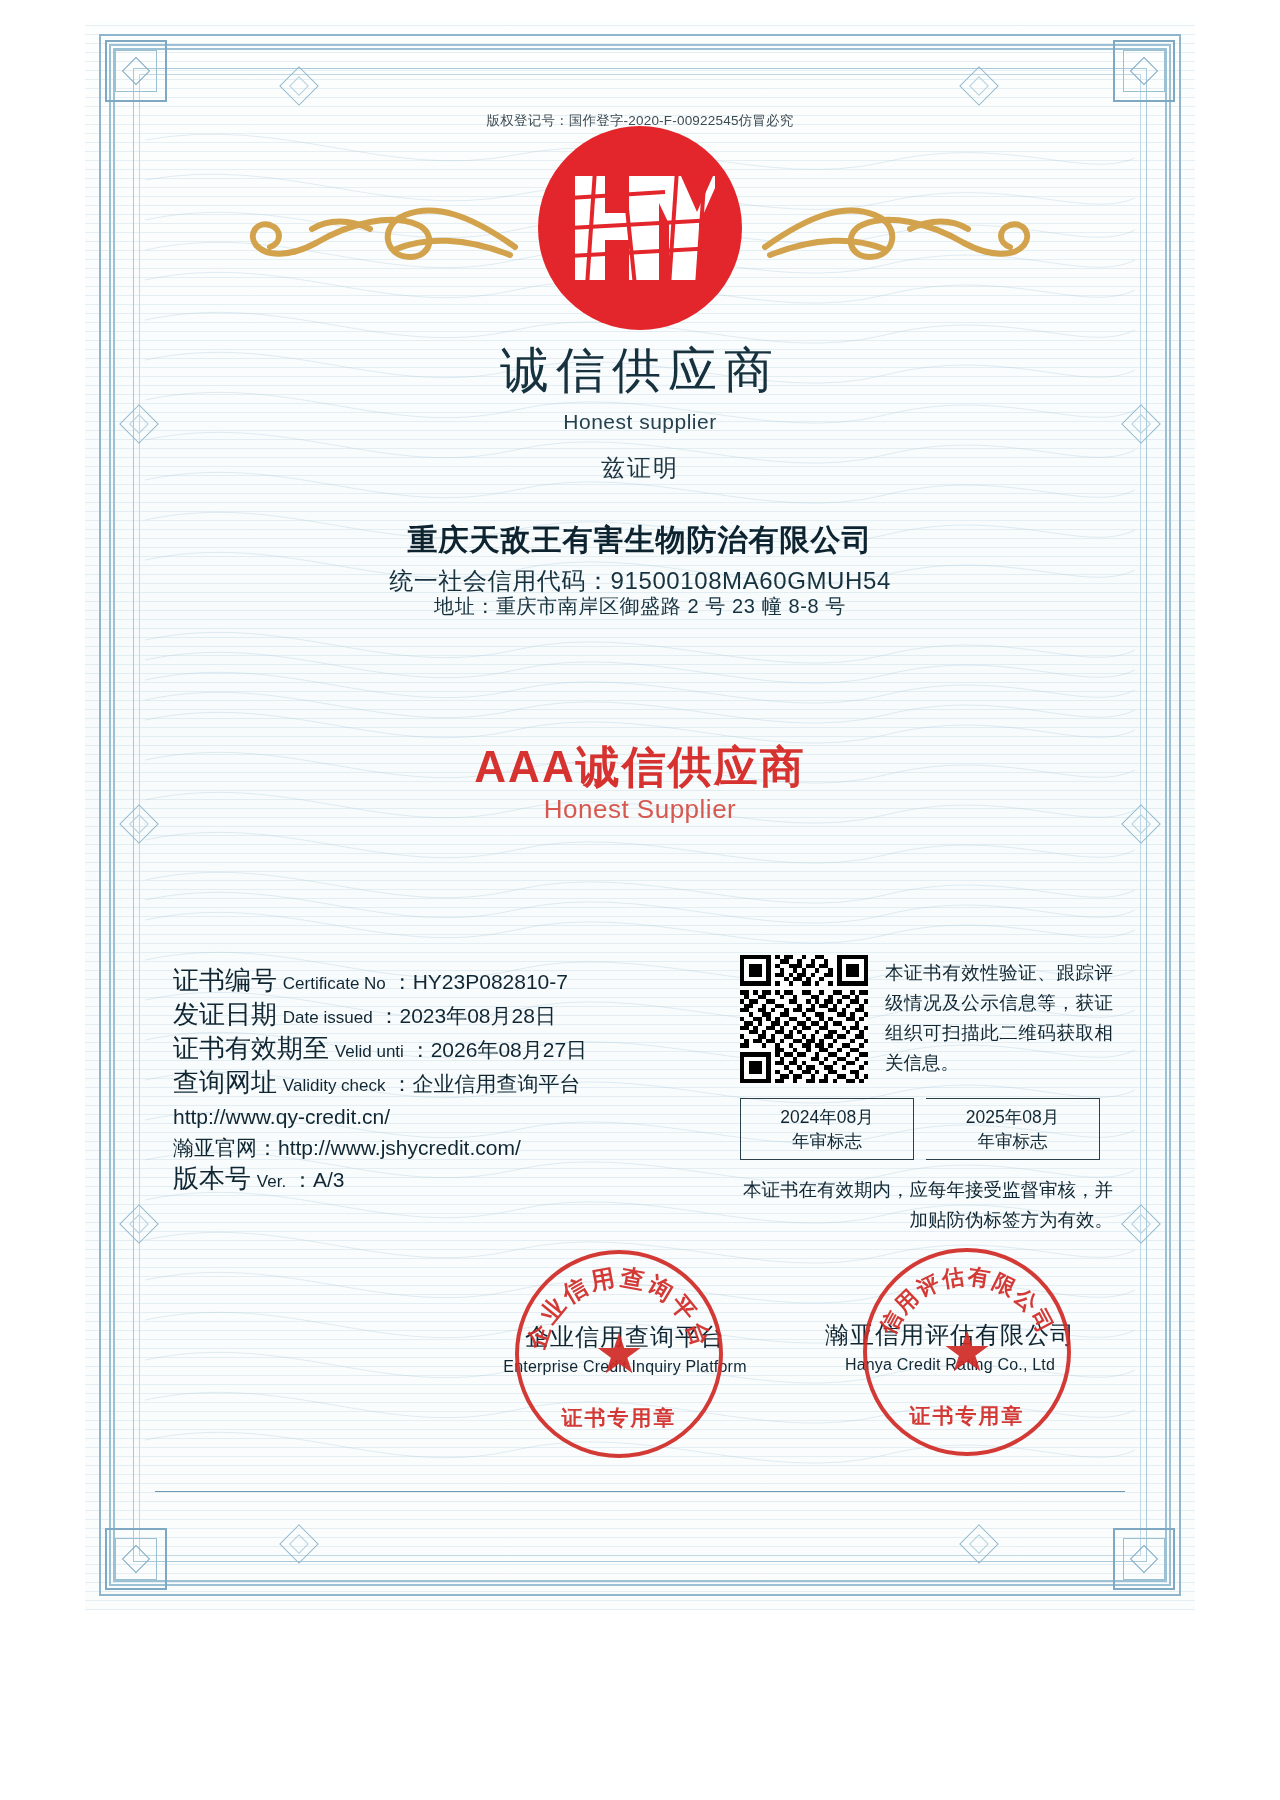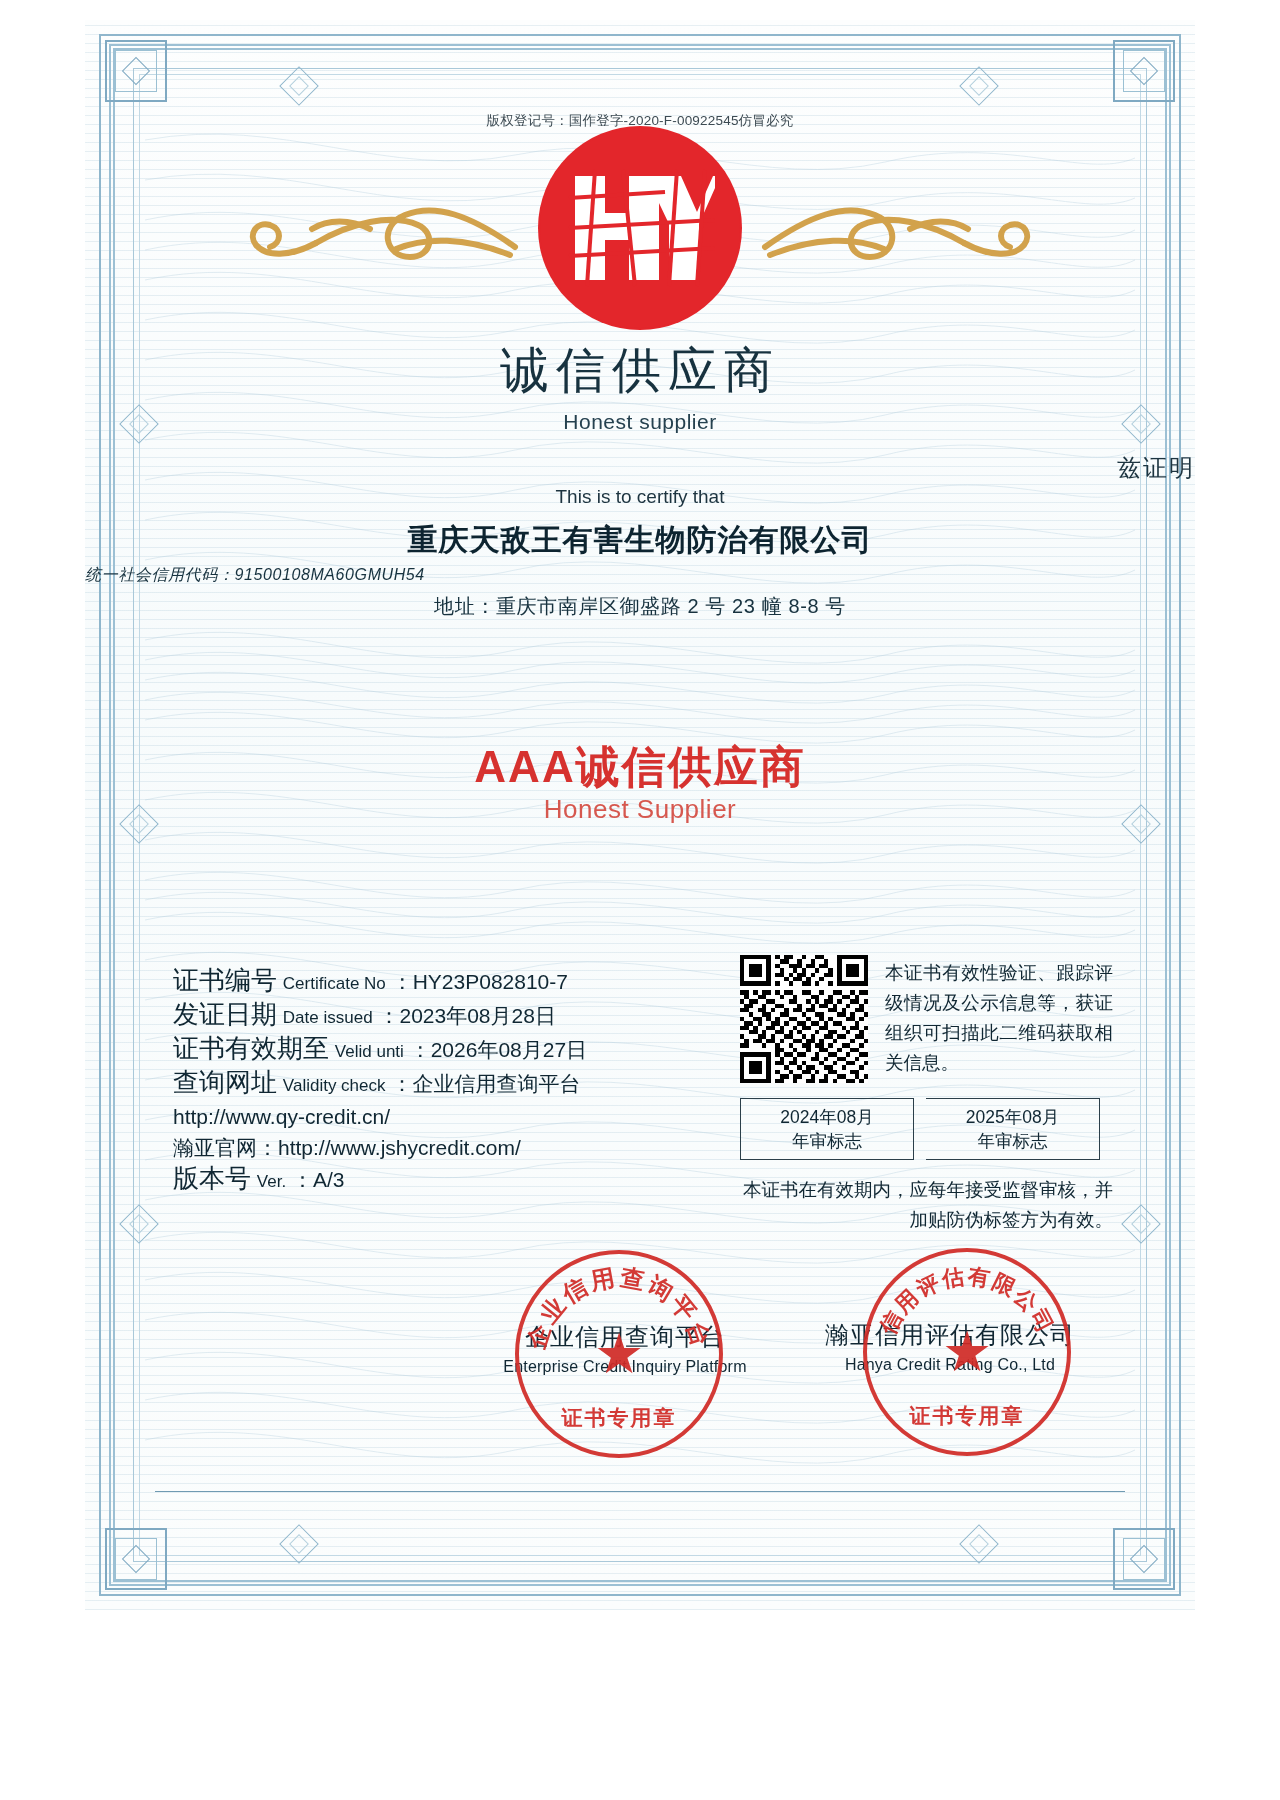--- a/index.html
+++ b/index.html
@@ -100,34 +100,34 @@
   .title-cn{
     position:absolute;top:318px;left:0;width:100%;text-align:center;
     font-size:49px;color:#17323f;letter-spacing:7px;
     font-weight:500;
   }
   .title-en{
     position:absolute;top:390px;left:0;width:100%;text-align:center;
     font-size:21px;color:#25414f;letter-spacing:.5px;
   }
   .certify-cn{
-    position:absolute;top:432px;left:0;width:100%;text-align:right;
+    position:absolute;top:432px;left:0;width:100%;text-align:center;
     font-size:24px;color:#1d3440;letter-spacing:2px;
   }
   .certify-en{
     position:absolute;top:466px;left:0;width:100%;text-align:center;
     font-size:19px;color:#1d3440;
   }
   .company{
     position:absolute;top:500px;left:0;width:100%;text-align:center;
     font-size:30px;font-weight:bold;color:#0d2430;letter-spacing:1px;
   }
   .credit-code{
-    position:absolute;top:545px;left:0;width:100%;
-    font-size:16px;color:#17323f;letter-spacing:.6px;font-style:italic;
+    position:absolute;top:545px;left:0;width:100%;text-align:center;
+    font-size:24px;color:#17323f;letter-spacing:.6px;
   }
   .address{
     position:absolute;top:573px;left:0;width:100%;text-align:center;
     font-size:20px;color:#17323f;letter-spacing:.6px;
   }
 
   .award-cn{
     position:absolute;top:718px;left:0;width:100%;text-align:center;
     font-size:44px;font-weight:bold;color:#d6322f;letter-spacing:2px;
   }
@@ -315,21 +315,20 @@
         <path d="M58,2 L70,118"></path>
         <path d="M112,2 L104,118"></path>
         <path d="M140,2 L132,118"></path>
       </g>
     </svg>
   </div>
 
   <div class="title-cn">诚信供应商</div>
   <div class="title-en">Honest supplier</div>
   <div class="certify-cn">兹证明</div>
-  <div class="certify-en">This is to certify that</div>
   <div class="company">重庆天敌王有害生物防治有限公司</div>
   <div class="credit-code">统一社会信用代码：91500108MA60GMUH54</div>
   <div class="address">地址：重庆市南岸区御盛路 2 号 23 幢 8-8 号</div>
 
   <div class="award-cn">AAA诚信供应商</div>
   <div class="award-en">Honest Supplier</div>
 
   <div class="details">
     <div class="row">
       <span class="lab-cn">证书编号</span>

